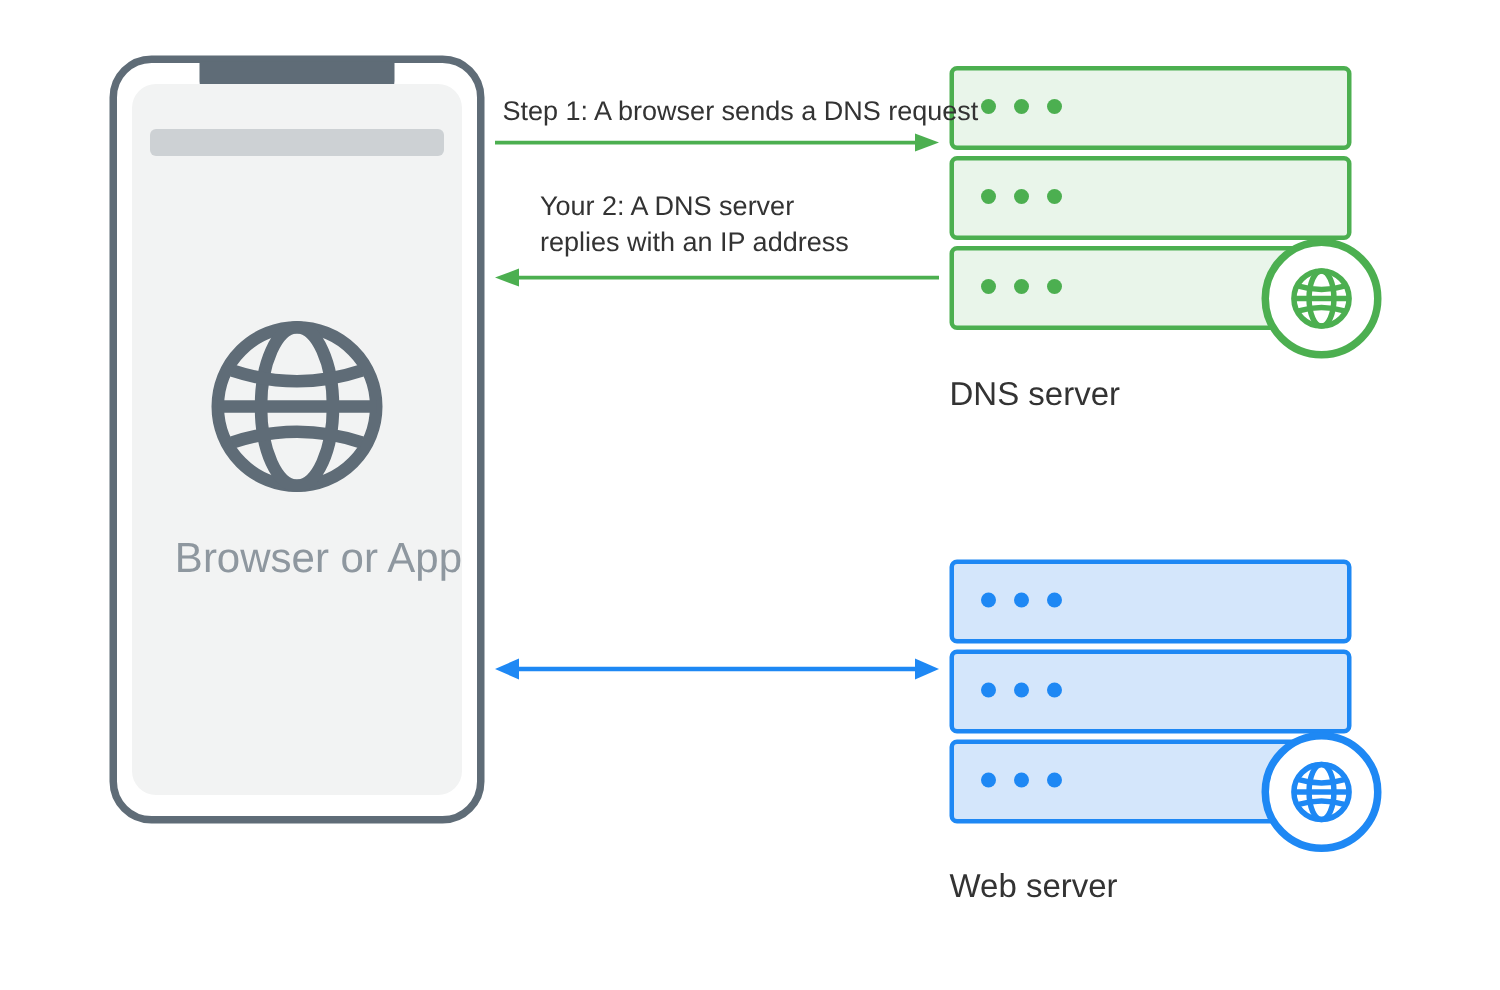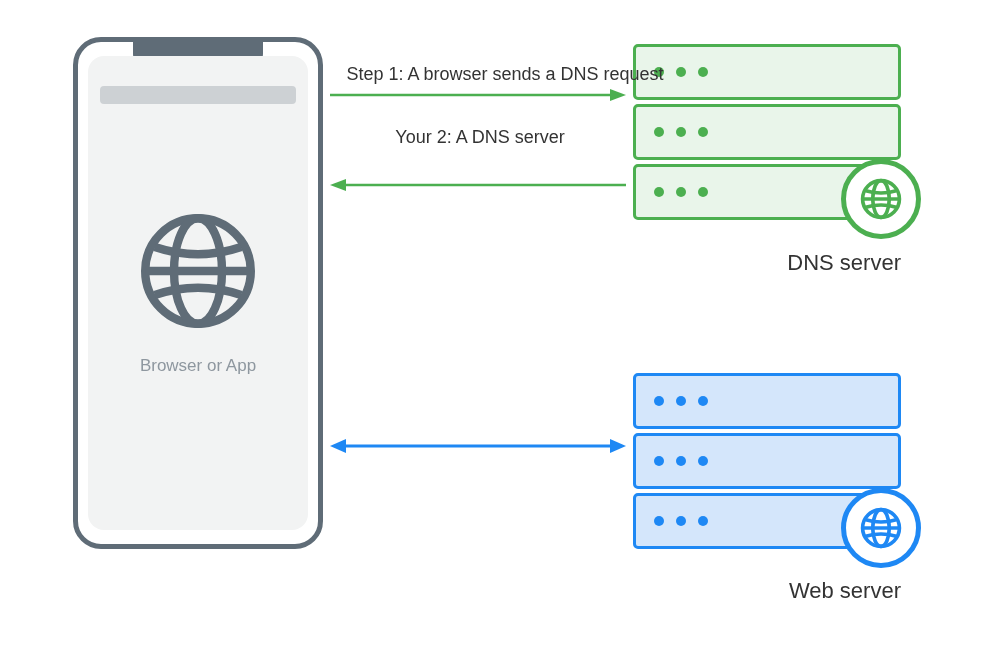--- a/index.html
+++ b/index.html
@@ -60,29 +60,29 @@
     left: 50%;
     top: 155px;
     transform: translateX(-50%);
     width: 120px;
     height: 120px;
   }
   .app-label {
     position: absolute;
     left: 0; right: 0;
     top: 300px;
-    text-align: center;
-    font-size: 17px;
+    text-align: right;
+    font-size: 28px;
     color: #8E979F;
   }
   .caption {
     position: absolute;
     font-size: 22px;
     color: #333;
-    text-align: right;
+    text-align: left;
   }
   
   .server-stack {
     position: absolute;
     width: 268px;
   }
   .server-unit {
     height: 56px;
     border: 3px solid;
     border-radius: 5px;
@@ -120,21 +120,21 @@
   .web .badge { border-color: #1E88F4; }
   
   .arrow-svg {
     position: absolute;
     overflow: visible;
   }
   .step-label {
     position: absolute;
     font-size: 18px;
     color: #333;
-    text-align: center;
+    text-align: left;
     line-height: 1.35;
   }
 </style>
 </head>
 <body>
 
 <div class="stage">
 
   <div class="phone-outer">
     <div class="notch"></div>
@@ -198,20 +198,21 @@
   <div class="caption" style="left:633px; width:268px; top:578px;">Web server</div>
 
   <div class="step-label" style="left:335px; width:340px; top:62px;">Step 1: A browser sends a DNS request</div>
   <svg class="arrow-svg" style="left:330px; top:88px;" width="296" height="14">
     <line x1="0" y1="7" x2="282" y2="7" stroke="#4CAF50" stroke-width="2.5"></line>
     <polygon points="296,7 280,1 280,13" fill="#4CAF50"></polygon>
   </svg>
 
   <div class="step-label" style="left:360px; width:240px; top:125px;">
     <span>Your 2: A DNS server</span><br>
+    <span>replies with an IP address</span>
   </div>
   <svg class="arrow-svg" style="left:330px; top:178px;" width="296" height="14">
     <line x1="14" y1="7" x2="296" y2="7" stroke="#4CAF50" stroke-width="2.5"></line>
     <polygon points="0,7 16,1 16,13" fill="#4CAF50"></polygon>
   </svg>
 
   <svg class="arrow-svg" style="left:330px; top:438px;" width="296" height="16">
     <line x1="14" y1="8" x2="282" y2="8" stroke="#1E88F4" stroke-width="3"></line>
     <polygon points="0,8 16,1 16,15" fill="#1E88F4"></polygon>
     <polygon points="296,8 280,1 280,15" fill="#1E88F4"></polygon>

